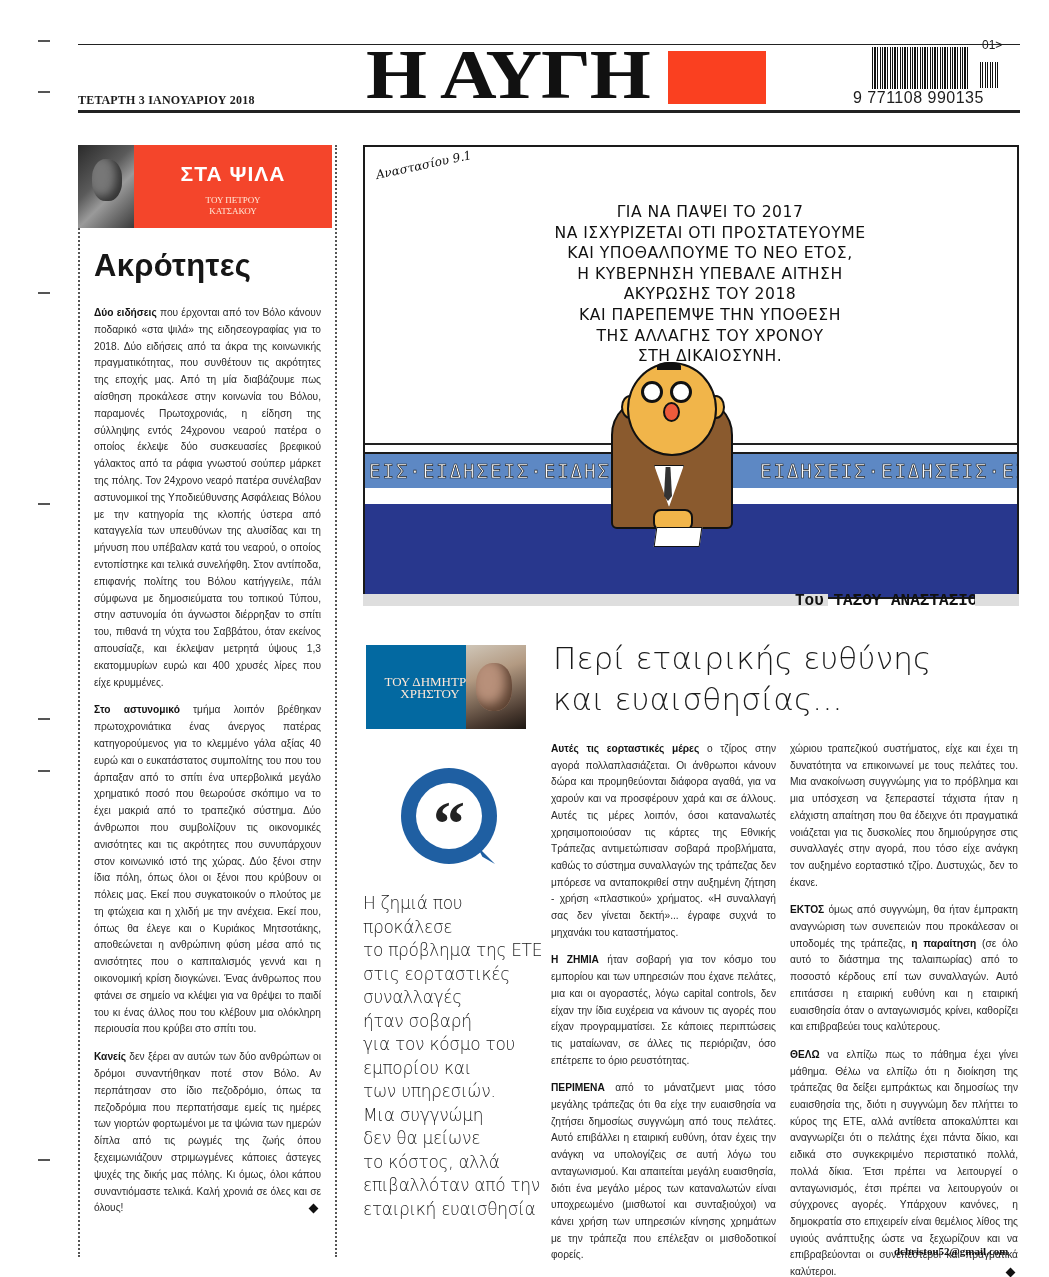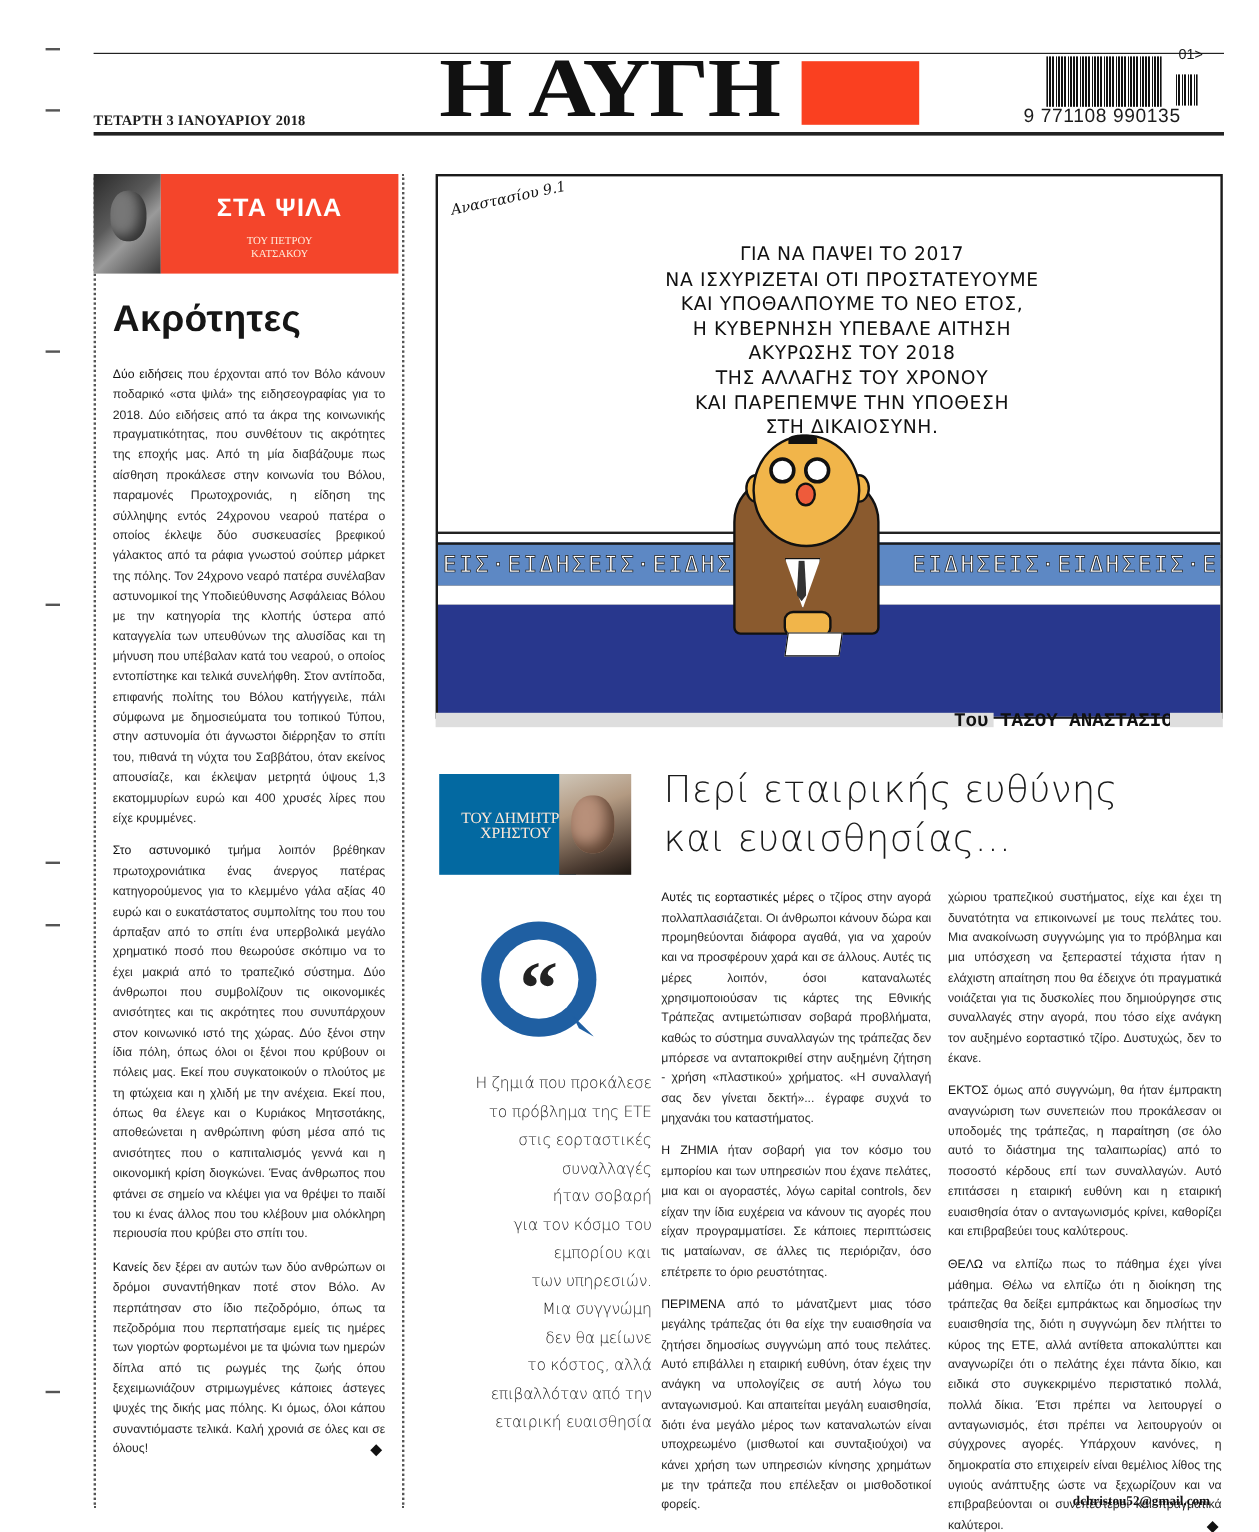--- a/index.html
+++ b/index.html
@@ -21,21 +21,21 @@
   
   .col-left { left:78px; top:145px; width:255px; height:1112px; border-left:2px dotted #555; border-right:2px dotted #555; }
   .portrait1 { left:78px; top:145px; width:56px; height:83px; background:linear-gradient(135deg,#2a2a2a 0%,#5a5a5a 40%,#9a9a9a 60%,#3a3a3a 100%); }
   .portrait1 .face { position:absolute; left:14px; top:14px; width:30px; height:42px; border-radius:45%; background:#777; box-shadow:inset -6px -4px 10px #333; }
   .header-red { left:134px; top:145px; width:198px; height:83px; background:#f4452b; color:#fff; text-align:center; }
   .header-red .t1 { font-weight:bold; font-size:21px; margin-top:17px; letter-spacing:1px; }
   .header-red .t2 { font-family:"Liberation Serif", serif; font-size:9px; margin-top:9px; line-height:11px; color:#ffe9d8; }
   .headline-left { left:94px; top:248px; font-weight:bold; font-size:31px; letter-spacing:0.3px; color:#161616; }
   .body-left { left:94px; top:305px; width:227px; font-size:10.2px; line-height:16.8px; text-align:justify; color:#2a2a2a; }
   .body-left p { margin:0 0 11px 0; }
-  .body-left b, .body-col b { font-weight:normal; color:#111; }
+  .body-left b, .body-col b { font-weight:bold; color:#111; }
   .end-diamond { display:inline-block; width:7px; height:7px; background:#111; transform:rotate(45deg); float:right; margin:5px 4px 0 0; }
 
   
   .cartoon { left:363px; top:145px; width:656px; height:454px; border:2px solid #1a1a1a; background:#fff; overflow:hidden; box-sizing:border-box; }
   .sig { left:10px; top:12px; font-family:"DejaVu Serif", serif; font-style:italic; font-size:12px; line-height:12px; transform:rotate(-12deg); color:#111; }
   .speech { left:150px; top:55px; width:390px; text-align:center; font-family:"DejaVu Sans", sans-serif; font-size:15.6px; line-height:20.6px; letter-spacing:0.5px; color:#111; }
   .tail-line { left:295px; top:228px; width:40px; height:2px; background:#111; }
   .tail { left:312px; top:228px; width:2px; height:12px; background:#111; }
   .band-white1 { left:0; top:296px; width:100%; height:8px; background:#fff; border-top:2px solid #222; }
   .band-blue { left:0; top:305px; width:100%; height:34px; background:#5d88c4; border-top:2px solid #1a1a1a; border-bottom:2px solid #1a1a1a; }
@@ -62,21 +62,21 @@
   .header-red2 { left:366px; top:645px; width:100px; height:84px; background:#0369a1; color:#fff; text-align:center; font-family:"Liberation Serif", serif; font-size:13px; line-height:12px;padding-left:14px; }
   .header-red2 div { margin-top:31px; color:#ffe9d8; }
   .portrait2 { left:466px; top:645px; width:60px; height:84px; background:linear-gradient(160deg,#cfc6b8 0%,#b39a82 35%,#4a3a30 80%,#1d1712 100%); }
   .portrait2 .face { position:absolute; left:10px; top:18px; width:36px; height:48px; border-radius:45%; background:#b8907a; box-shadow:inset -6px -6px 12px #5a4030; }
   .headline2 { left:553px; top:638px; width:470px; font-family:"DejaVu Sans", sans-serif; font-weight:200; font-size:31px; line-height:41px; color:#1a1a1a; letter-spacing:0.2px; }
 
   .quote-icon { left:401px; top:768px; width:96px; height:96px; border-radius:50%; background:#1f5fa2; }
   .quote-icon .inner { position:absolute; left:15px; top:15px; width:66px; height:66px; border-radius:50%; background:#fff; }
   .quote-icon .tail2 { position:absolute; left:76px; top:78px; width:18px; height:18px; background:#1f5fa2; clip-path:polygon(0 0,100% 100%,30% 60%); }
   .quote-icon .mark { position:absolute; left:0; top:9px; width:66px; text-align:center; font-family:"Liberation Serif", serif; font-weight:bold; font-size:64px; line-height:64px; color:#222; }
-  .pullquote { left:363px; top:892px; width:180px; text-align:right; font-family:"DejaVu Sans", sans-serif; font-weight:200; font-size:13px; line-height:23.5px; color:#1a1a1a; letter-spacing:-0.3px; }
+  .pullquote { left:363px; top:892px; width:180px; text-align:left; font-family:"DejaVu Sans", sans-serif; font-weight:200; font-size:17px; line-height:23.5px; color:#1a1a1a; letter-spacing:-0.3px; }
 
   .body-col { font-size:10.2px; line-height:16.7px; text-align:justify; color:#2a2a2a; }
   .body-col p { margin:0 0 11px 0; }
   .col-mid { left:551px; top:741px; width:225px; }
   .col-right { left:790px; top:741px; width:228px; }
   .email { left:894px; top:1245px; font-family:"Liberation Serif", serif; font-weight:bold; font-size:11px; color:#111; }
 </style>
 </head>
 <body>
 
@@ -117,22 +117,22 @@
 </div>
 
 <div class="abs cartoon">
   <div class="abs sig">Αναστασίου 9.1</div>
   <div class="abs speech">
     <div>ΓΙΑ ΝΑ ΠΑΨΕΙ ΤΟ 2017</div>
     <div>ΝΑ ΙΣΧΥΡΙΖΕΤΑΙ ΟΤΙ ΠΡΟΣΤΑΤΕΥΟΥΜΕ</div>
     <div>ΚΑΙ ΥΠΟΘΑΛΠΟΥΜΕ ΤΟ ΝΕΟ ΕΤΟΣ,</div>
     <div>Η ΚΥΒΕΡΝΗΣΗ ΥΠΕΒΑΛΕ ΑΙΤΗΣΗ</div>
     <div>ΑΚΥΡΩΣΗΣ ΤΟΥ 2018</div>
+    <div>ΚΑΙ ΠΑΡΕΠΕΜΨΕ ΤΗΝ ΥΠΟΘΕΣΗ</div>
     <div>ΤΗΣ ΑΛΛΑΓΗΣ ΤΟΥ ΧΡΟΝΟΥ</div>
-    <div>ΚΑΙ ΠΑΡΕΠΕΜΨΕ ΤΗΝ ΥΠΟΘΕΣΗ</div>
     <div>ΣΤΗ ΔΙΚΑΙΟΣΥΝΗ.</div>
   </div>
   <div class="abs tail-line"></div>
   <div class="abs tail"></div>
   <div class="abs band-white1"></div>
   <div class="abs band-blue">
     <span class="band-text" style="left:4px">ΕΙΣ·ΕΙΔΗΣΕΙΣ·ΕΙΔΗΣΕΙΣ</span>
     <span class="band-text" style="left:395px">ΕΙΔΗΣΕΙΣ·ΕΙΔΗΣΕΙΣ·ΕΙ</span>
   </div>
   <div class="abs band-white2"></div>

